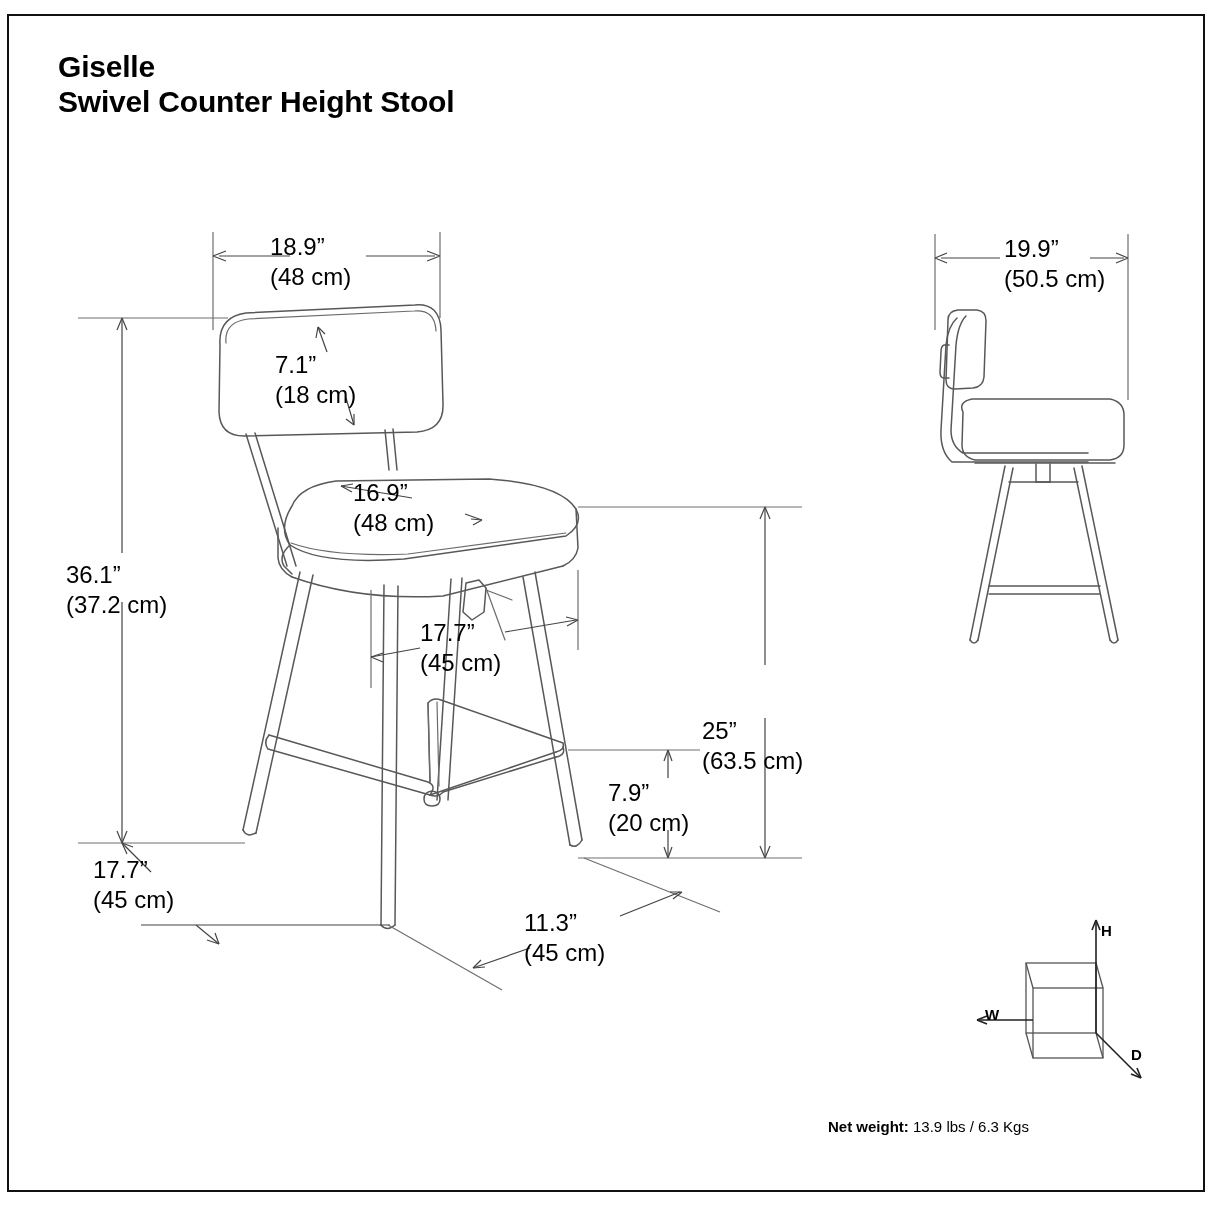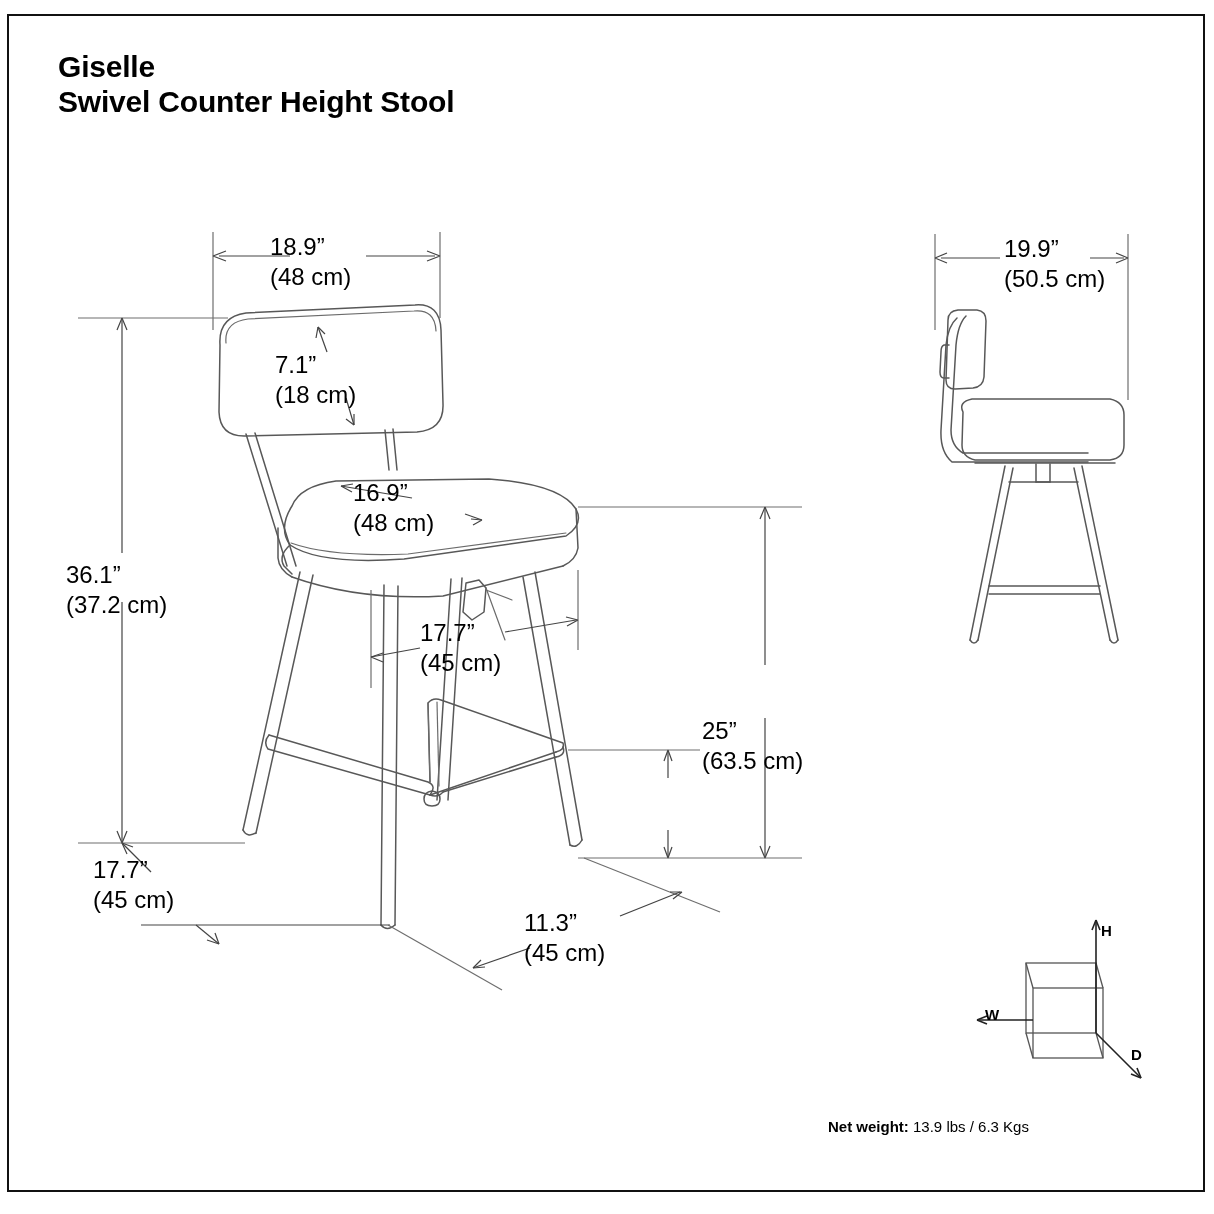--- a/index.html
+++ b/index.html
@@ -330,20 +330,24 @@
   <div class="dimtext" style="left:420px; top:618px; width:120px;">
     <div>17.7”</div>
     <div>(45 cm)</div>
   </div>
 
   <div class="dimtext" style="left:702px; top:668px; width:120px;margin-top:48px;">
     <div>25”</div>
     <div>(63.5 cm)</div>
   </div>
 
+  <div class="dimtext" style="left:608px; top:778px; width:120px;">
+    <div>7.9”</div>
+    <div>(20 cm)</div>
+  </div>
 
   <div class="dimtext" style="left:93px; top:855px; width:130px;">
     <div>17.7”</div>
     <div>(45 cm)</div>
   </div>
 
   <div class="dimtext" style="left:524px; top:908px; width:120px;">
     <div>11.3”</div>
     <div>(45 cm)</div>
   </div>

